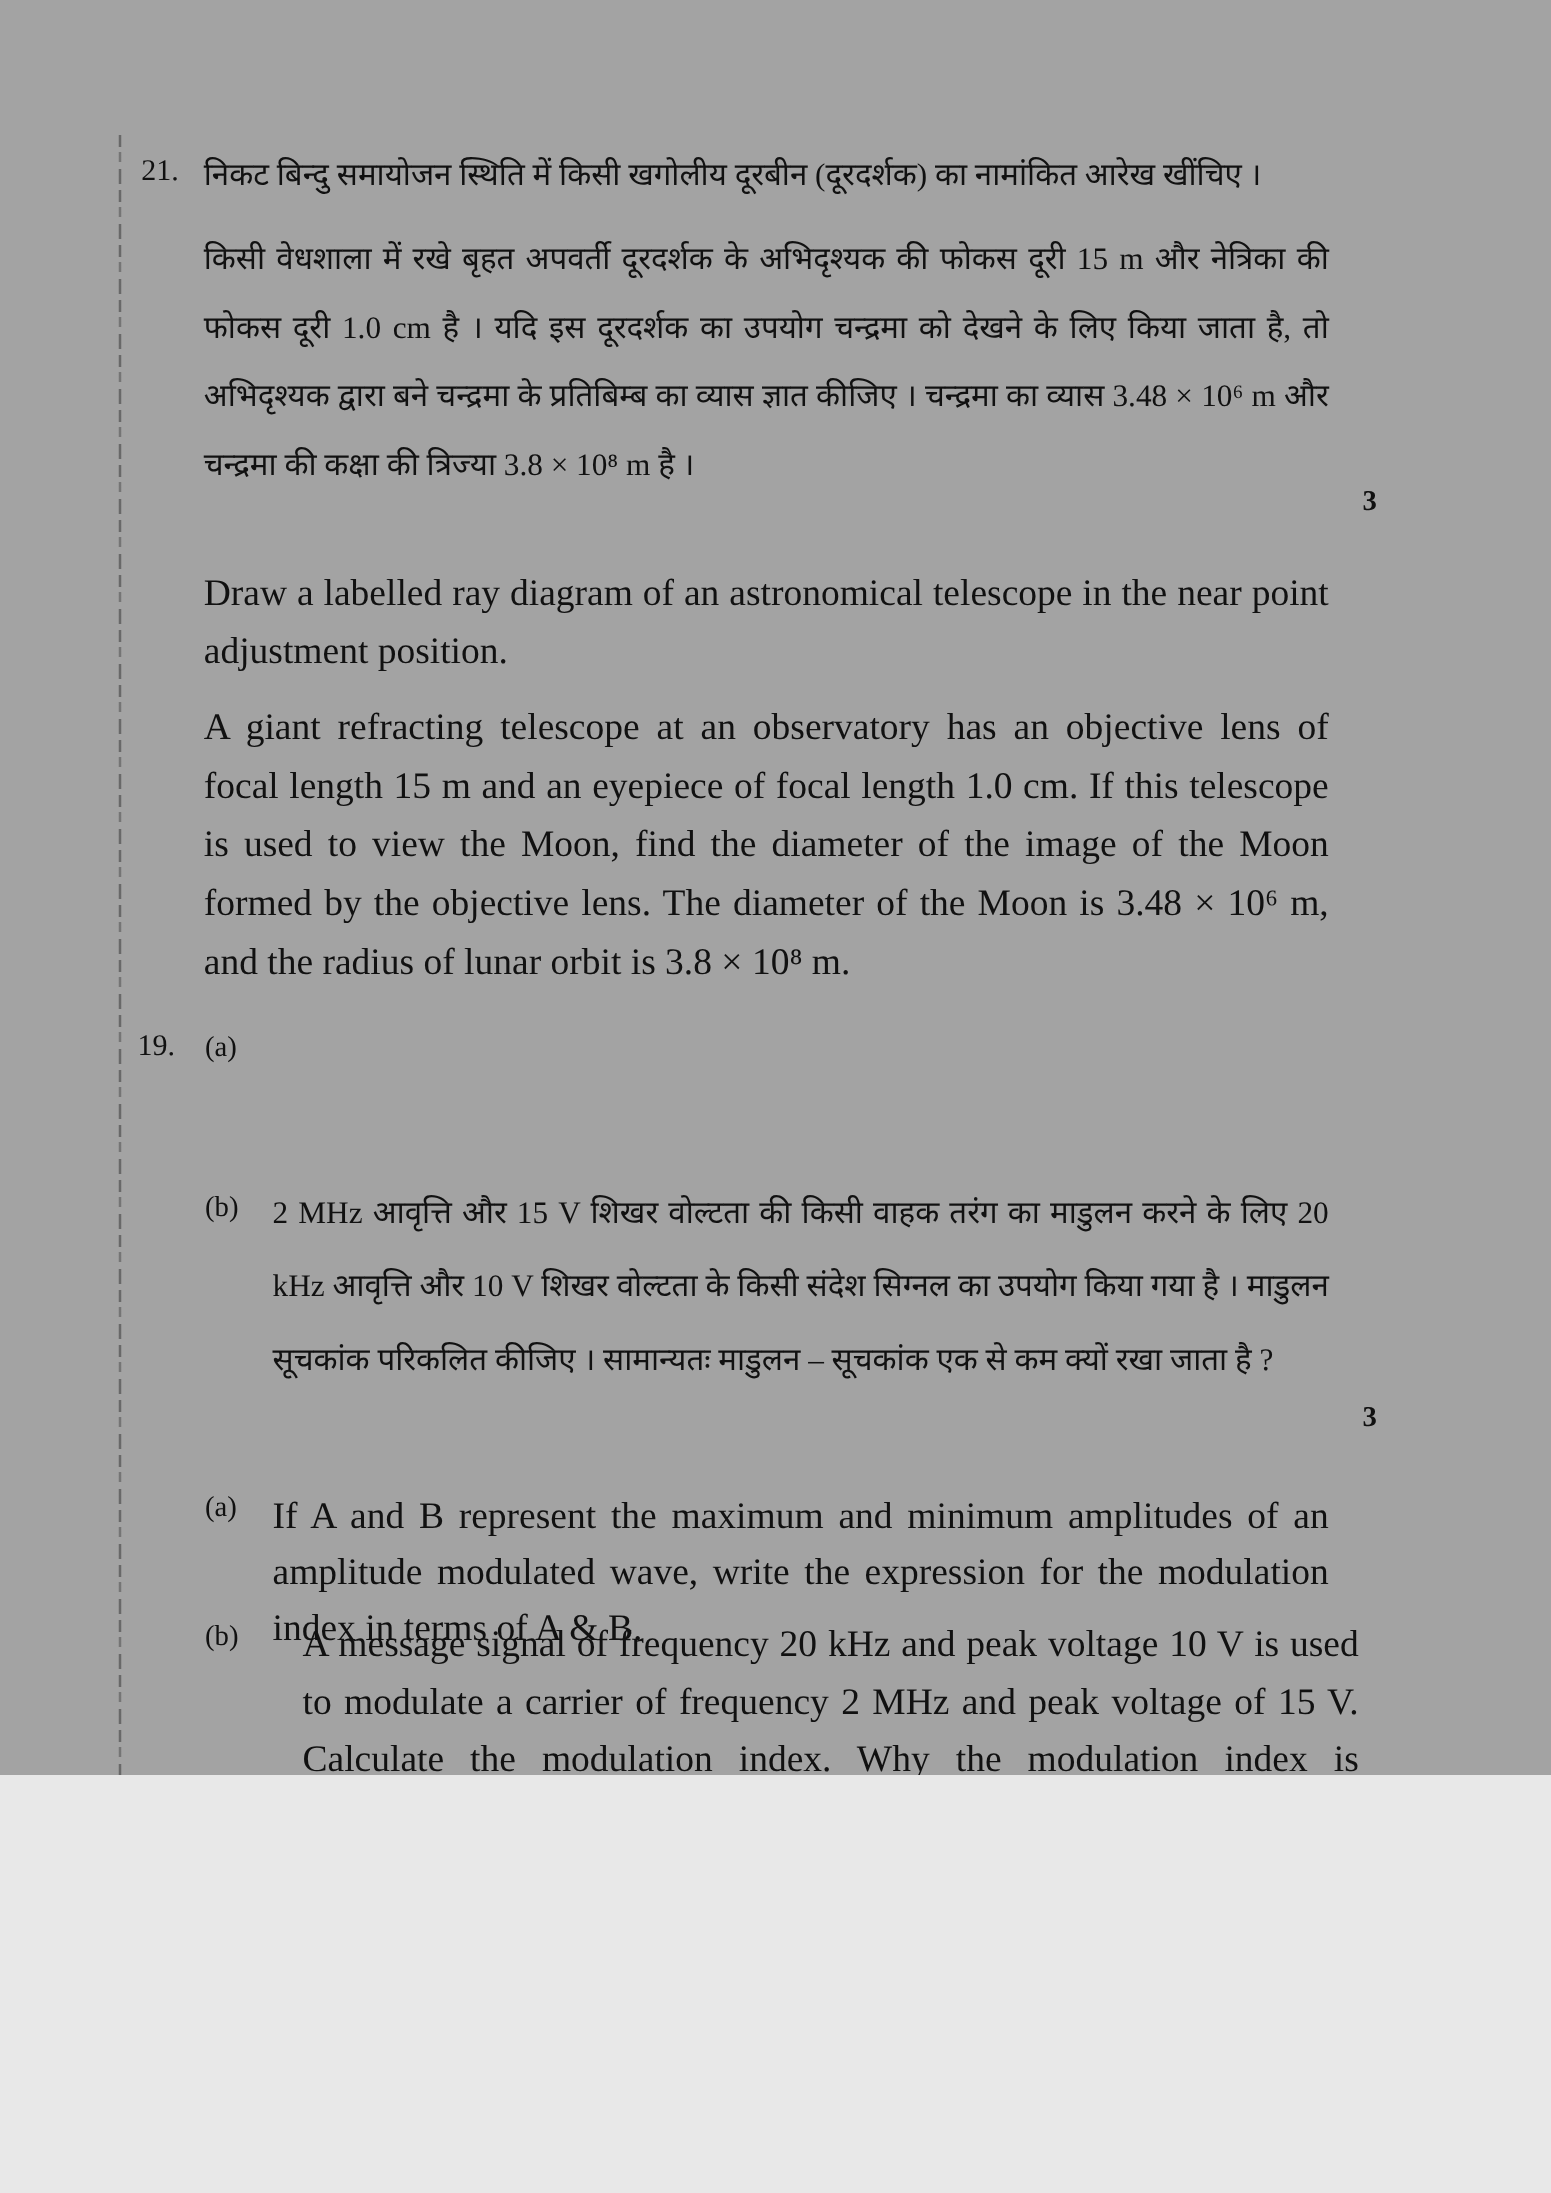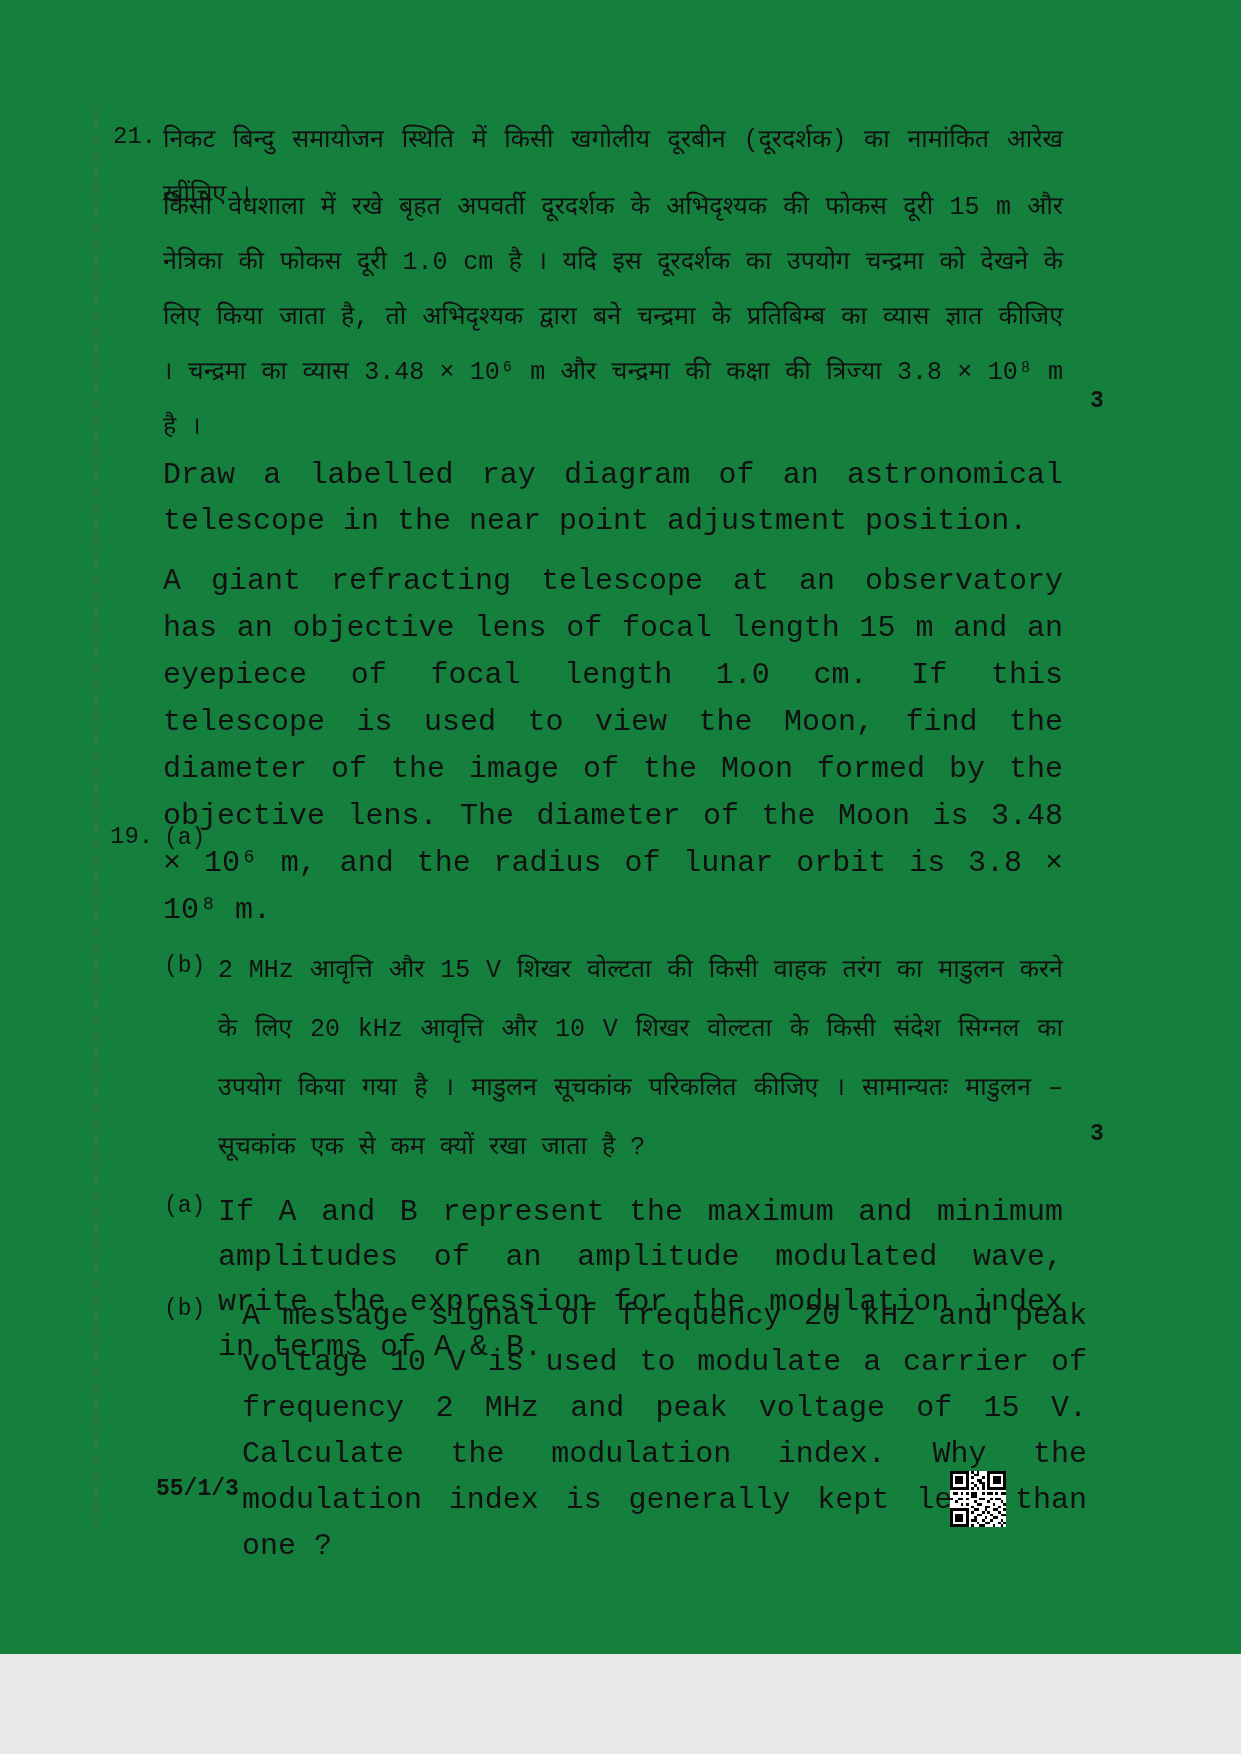--- a/index.html
+++ b/index.html
@@ -1,20 +1,20 @@
 <!DOCTYPE html>
 <html><head>
 <meta charset="utf-8">
 <style>
   html,body{margin:0;padding:0;background:#e8e8e8;}
   .page{
     position:relative;
-    width:1241px;height:1654px;
-    background:#15803d;
-    font-family:Liberation Mono, monospace;
+    width:1241px;height:1420px;
+    background:#a3a3a3;
+    font-family:Liberation Serif, serif;
     color:#111;
     overflow:hidden;
   }
   .edge-line{
     position:absolute;left:95px;top:108px;width:2px;height:1424px;
     background:repeating-linear-gradient(180deg,
       #555 0 10px, transparent 10px 14px,
       #666 14px 22px, transparent 22px 27px,
       #555 27px 39px, transparent 39px 44px);
     opacity:.75;

